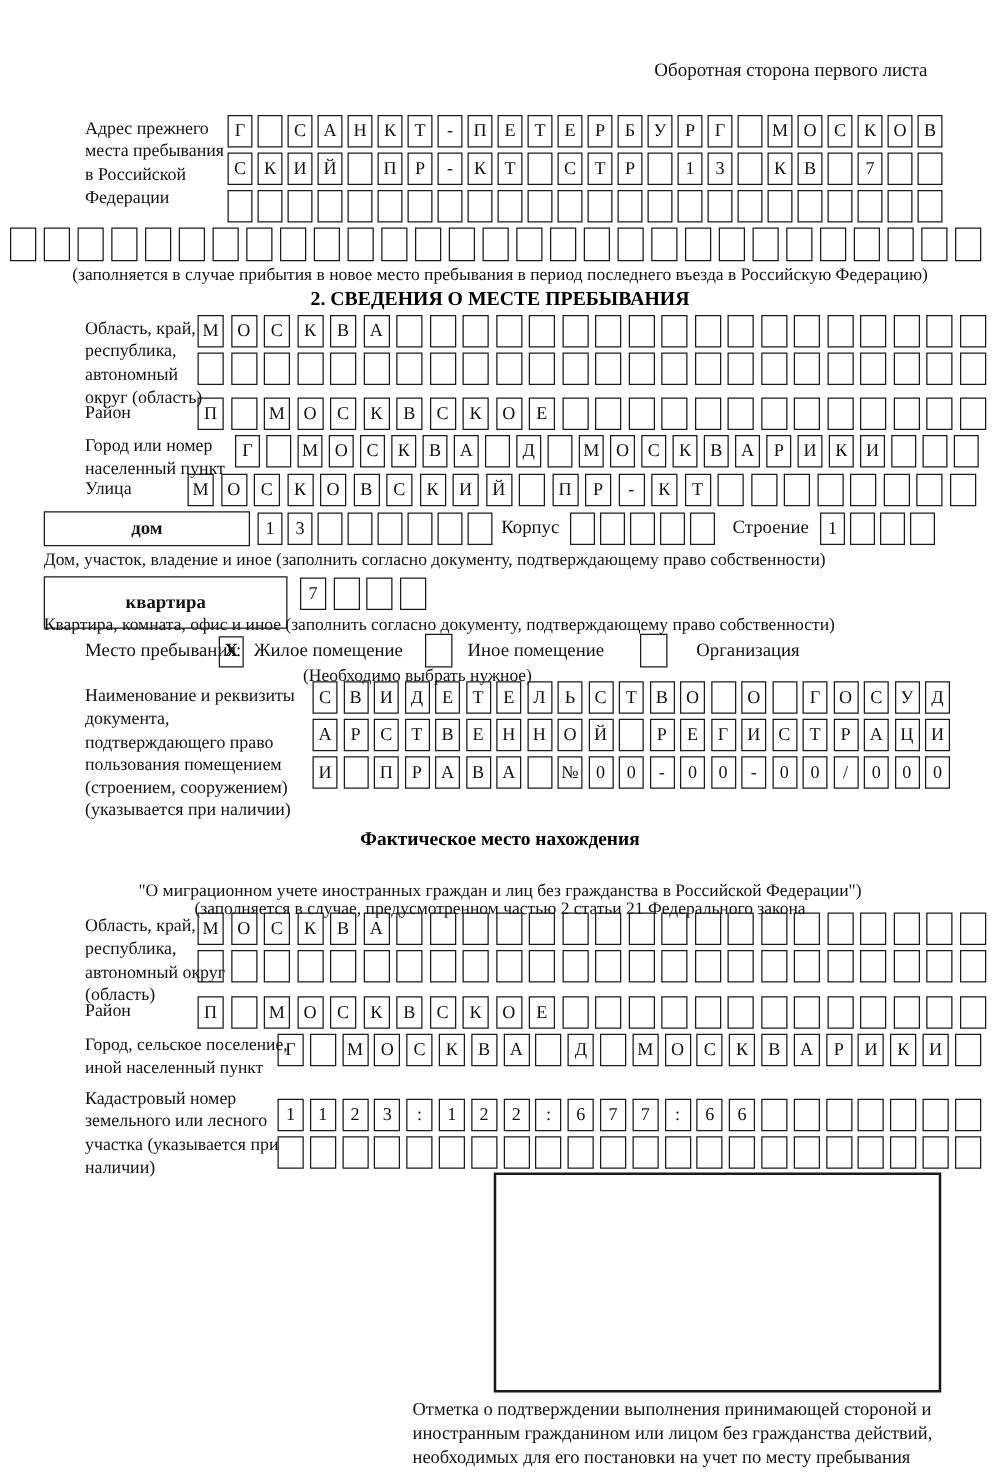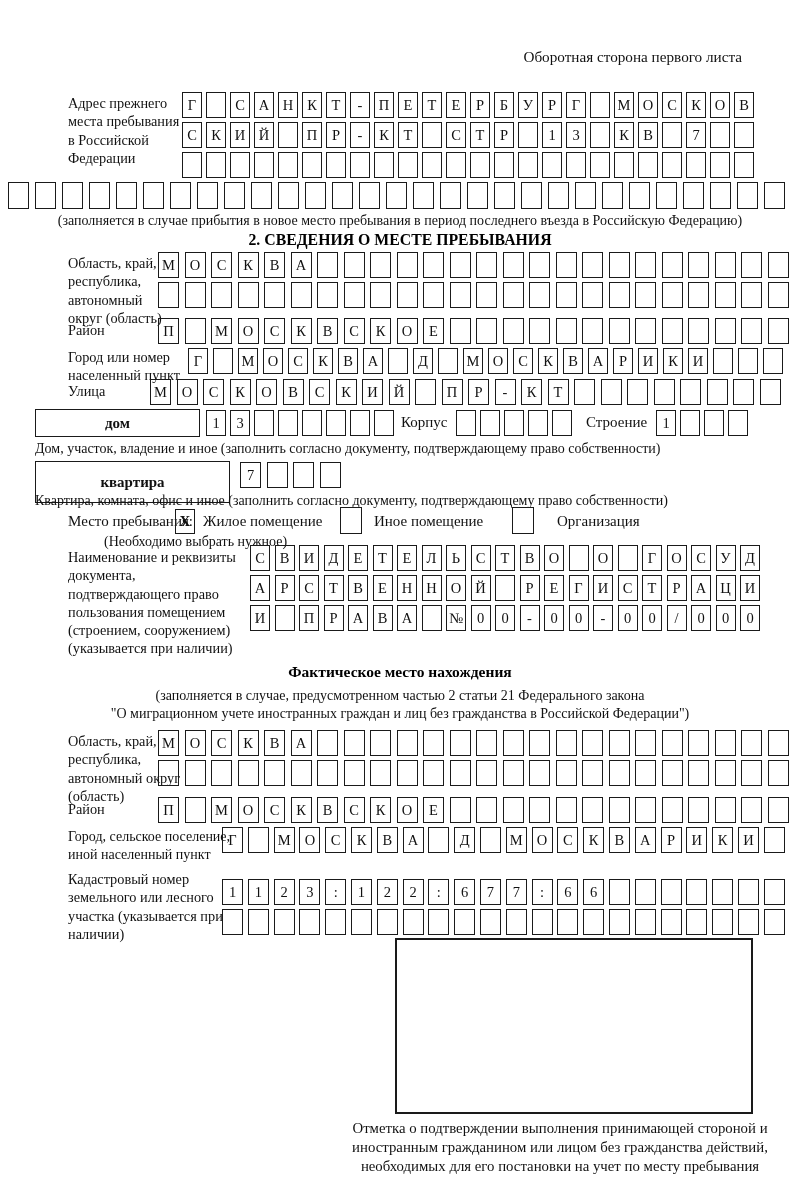--- a/index.html
+++ b/index.html
@@ -322,21 +322,21 @@
     </div>
   <div class="abs caption" style="left:35px;top:461px;">Квартира, комната, офис и иное (заполнить согласно документу, подтверждающему право собственности)</div>
 
   <div class="abs lbl" style="left:68px;top:480px;font-size:15px;">Место пребывания:</div>
   <div class="abs chk" style="left:175px;top:477px;width:20px;height:25px;">X</div>
   <div class="abs lbl" style="left:203px;top:480px;font-size:15px;">Жилое помещение</div>
   <div class="abs chk" style="left:340px;top:475px;width:22px;height:27px;"></div>
   <div class="abs lbl" style="left:374px;top:480px;font-size:15px;">Иное помещение</div>
   <div class="abs chk" style="left:512px;top:475px;width:22px;height:27px;"></div>
   <div class="abs lbl" style="left:557px;top:480px;font-size:15px;">Организация</div>
-  <div class="abs caption" style="left:104px;top:502px;width:460px;">(Необходимо выбрать нужное)</div>
+  <div class="abs caption" style="left:104px;top:502px;width:460px;text-align:center;">(Необходимо выбрать нужное)</div>
 
   <div class="abs lbl" style="left:68px;top:516px;width:180px;">Наименование и реквизиты документа, подтверждающего право пользования помещением (строением, сооружением) (указывается при наличии)</div>
   <div class="abs cells v245" style="left:250px;top:513px;">
       <div class="cell">С</div>
       <div class="cell">В</div>
       <div class="cell">И</div>
       <div class="cell">Д</div>
       <div class="cell">Е</div>
       <div class="cell">Т</div>
       <div class="cell">Е</div>
@@ -396,21 +396,21 @@
       <div class="cell">-</div>
       <div class="cell">0</div>
       <div class="cell">0</div>
       <div class="cell">/</div>
       <div class="cell">0</div>
       <div class="cell">0</div>
       <div class="cell">0</div>
     </div>
 
   <div class="abs center btitle" style="top:631px;font-size:15.5px;">Фактическое место нахождения</div>
-  <div class="abs center caption" style="top:656px;">(заполняется в случае, предусмотренном частью 2 статьи 21 Федерального закона</div>
+  <div class="abs center caption" style="top:688px;">(заполняется в случае, предусмотренном частью 2 статьи 21 Федерального закона</div>
   <div class="abs center caption" style="top:674px;">"О миграционном учете иностранных граждан и лиц без гражданства в Российской Федерации")</div>
 
   <div class="abs lbl" style="left:68px;top:700px;width:138px;">Область, край, республика, автономный округ (область)</div>
   <div class="abs cells v265" style="left:158px;top:698px;">
       <div class="cell">М</div>
       <div class="cell">О</div>
       <div class="cell">С</div>
       <div class="cell">К</div>
       <div class="cell">В</div>
       <div class="cell">А</div>
@@ -558,15 +558,15 @@
       <div class="cell"></div>
       <div class="cell"></div>
       <div class="cell"></div>
       <div class="cell"></div>
       <div class="cell"></div>
       <div class="cell"></div>
       <div class="cell"></div>
     </div>
 
   <div class="abs stamp" style="left:395px;top:906px;width:358px;height:176px;"></div>
-  <div class="abs" style="left:330px;top:1087px;width:460px;text-align:center;font-size:14.8px;line-height:1.3;">Отметка о подтверждении выполнения принимающей стороной и иностранным гражданином или лицом без гражданства действий, необходимых для его постановки на учет по месту пребывания</div>
+  <div class="abs" style="left:330px;top:1087px;width:460px;text-align:left;font-size:14.8px;line-height:1.3;">Отметка о подтверждении выполнения принимающей стороной и иностранным гражданином или лицом без гражданства действий, необходимых для его постановки на учет по месту пребывания</div>
 
 </div>
 
 </body></html>

